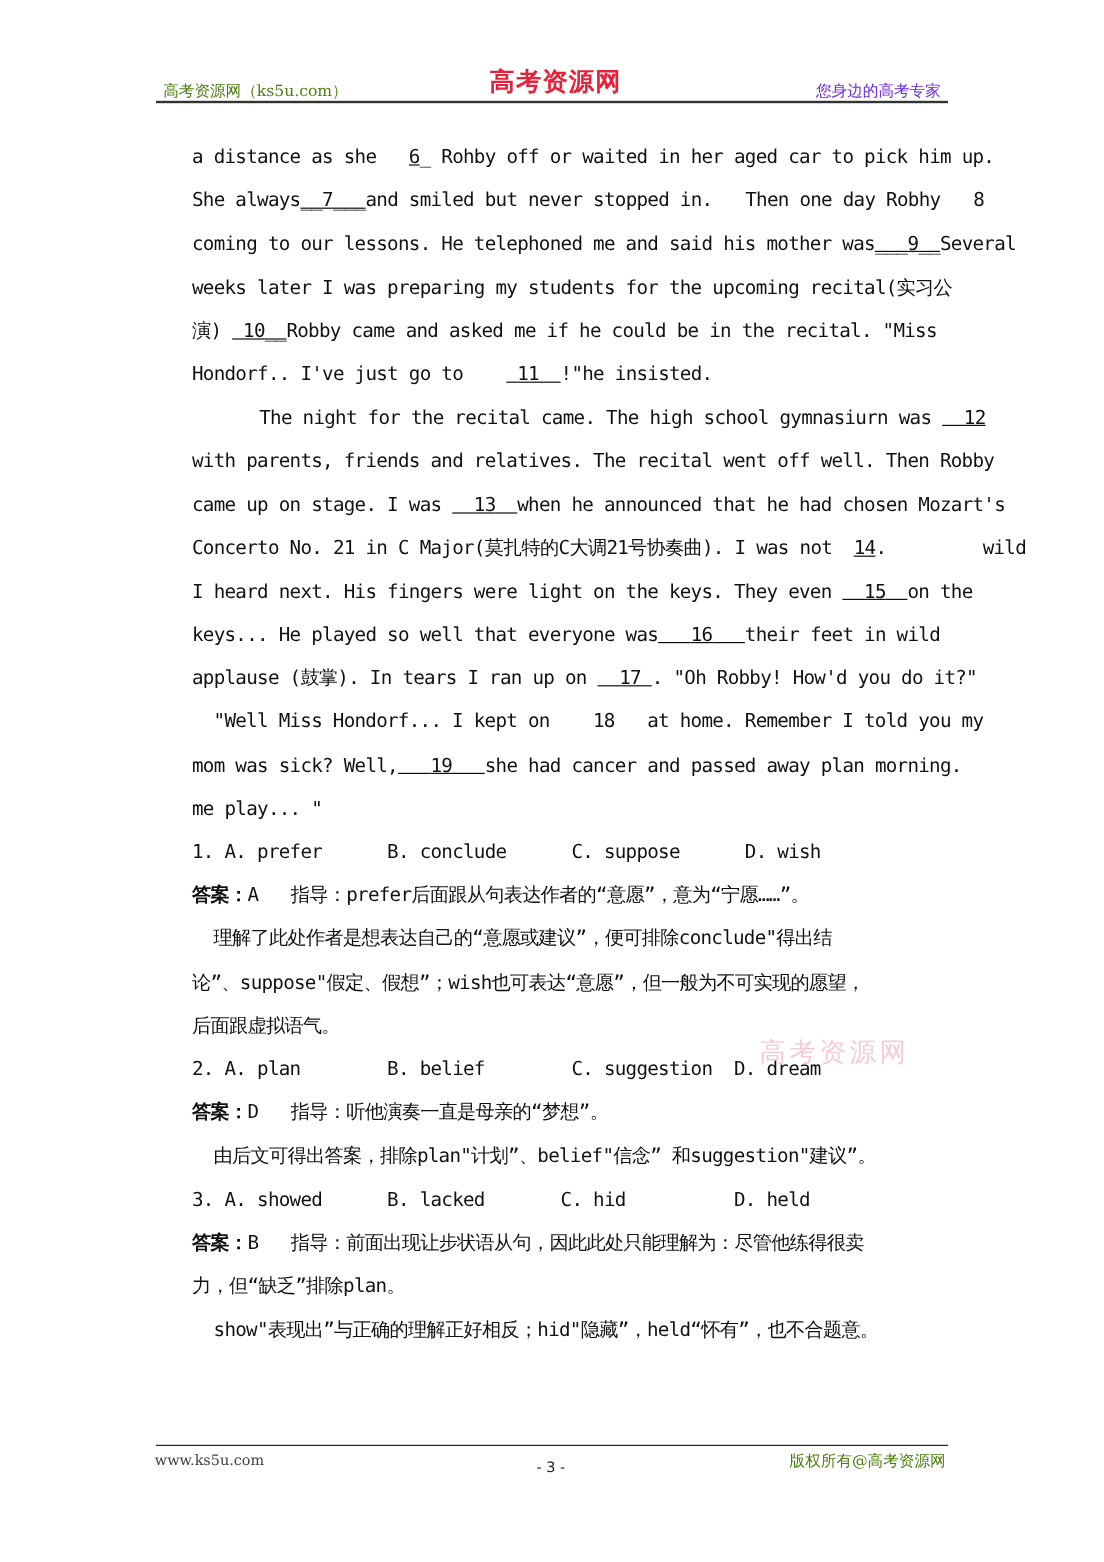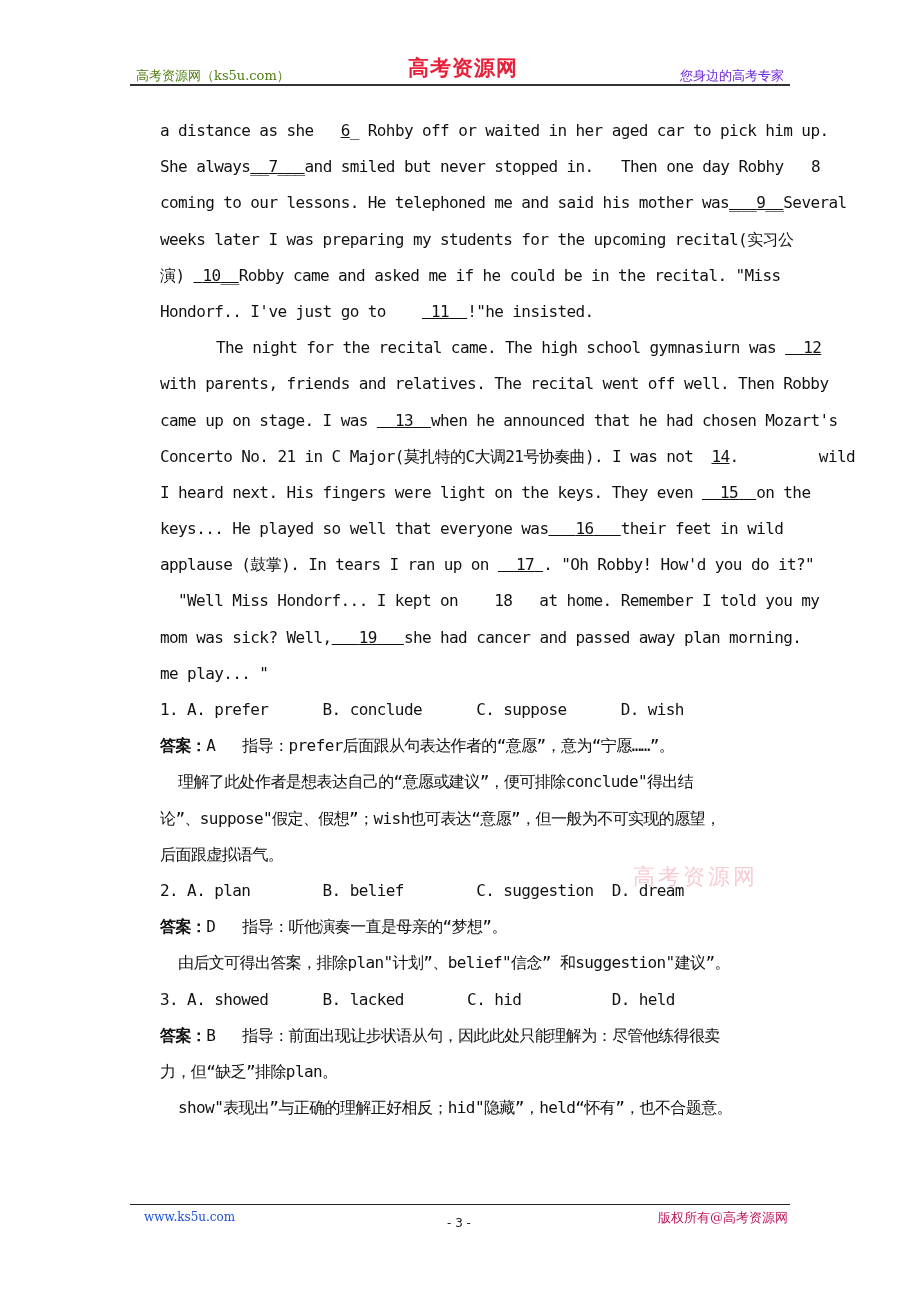--- a/index.html
+++ b/index.html
@@ -23,25 +23,25 @@
   .line.indent2 { padding-left: 56px; }
   .line.indentq { padding-left: 18px; }
   .blank { text-decoration: underline; white-space: pre; }
   .ans { font-weight: bold; font-family: "DejaVu Sans", sans-serif; }
   .w { white-space: pre; }
 
   .watermark { position: absolute; left: 633px; top: 862px; font-size: 22px; color: #f4b6c0;
                opacity: 0.7; letter-spacing: 3px; font-family: "DejaVu Serif", serif; }
 
   .ftr-rule { position: absolute; left: 130px; top: 1204px; width: 660px; height: 1px; background: #222; }
-  .ftr-left { position: absolute; left: 144px; top: 1210px; font-size: 12px; color: #1d4ed8;
+  .ftr-left { position: absolute; left: 129px; top: 1210px; font-size: 12px; color: #404040;
               font-family: "DejaVu Serif", serif; }
   .ftr-center { position: absolute; left: 447px; top: 1216px; font-size: 12px; color: #222;
                 font-family: "DejaVu Sans", sans-serif; }
-  .ftr-right { position: absolute; right: 132px; top: 1209px; font-size: 13px; color: #be185d; text-align: center; }
+  .ftr-right { position: absolute; right: 132px; top: 1209px; font-size: 13px; color: #4d7c0f; text-align: center; }
 </style>
 </head>
 <body>
 
 <div class="page">
 
   <div class="hdr">
     <span class="hdr-left">高考资源网（ks5u.com）</span>
     <span class="hdr-logo">高考资源网</span>
     <span class="hdr-right">您身边的高考专家</span>

